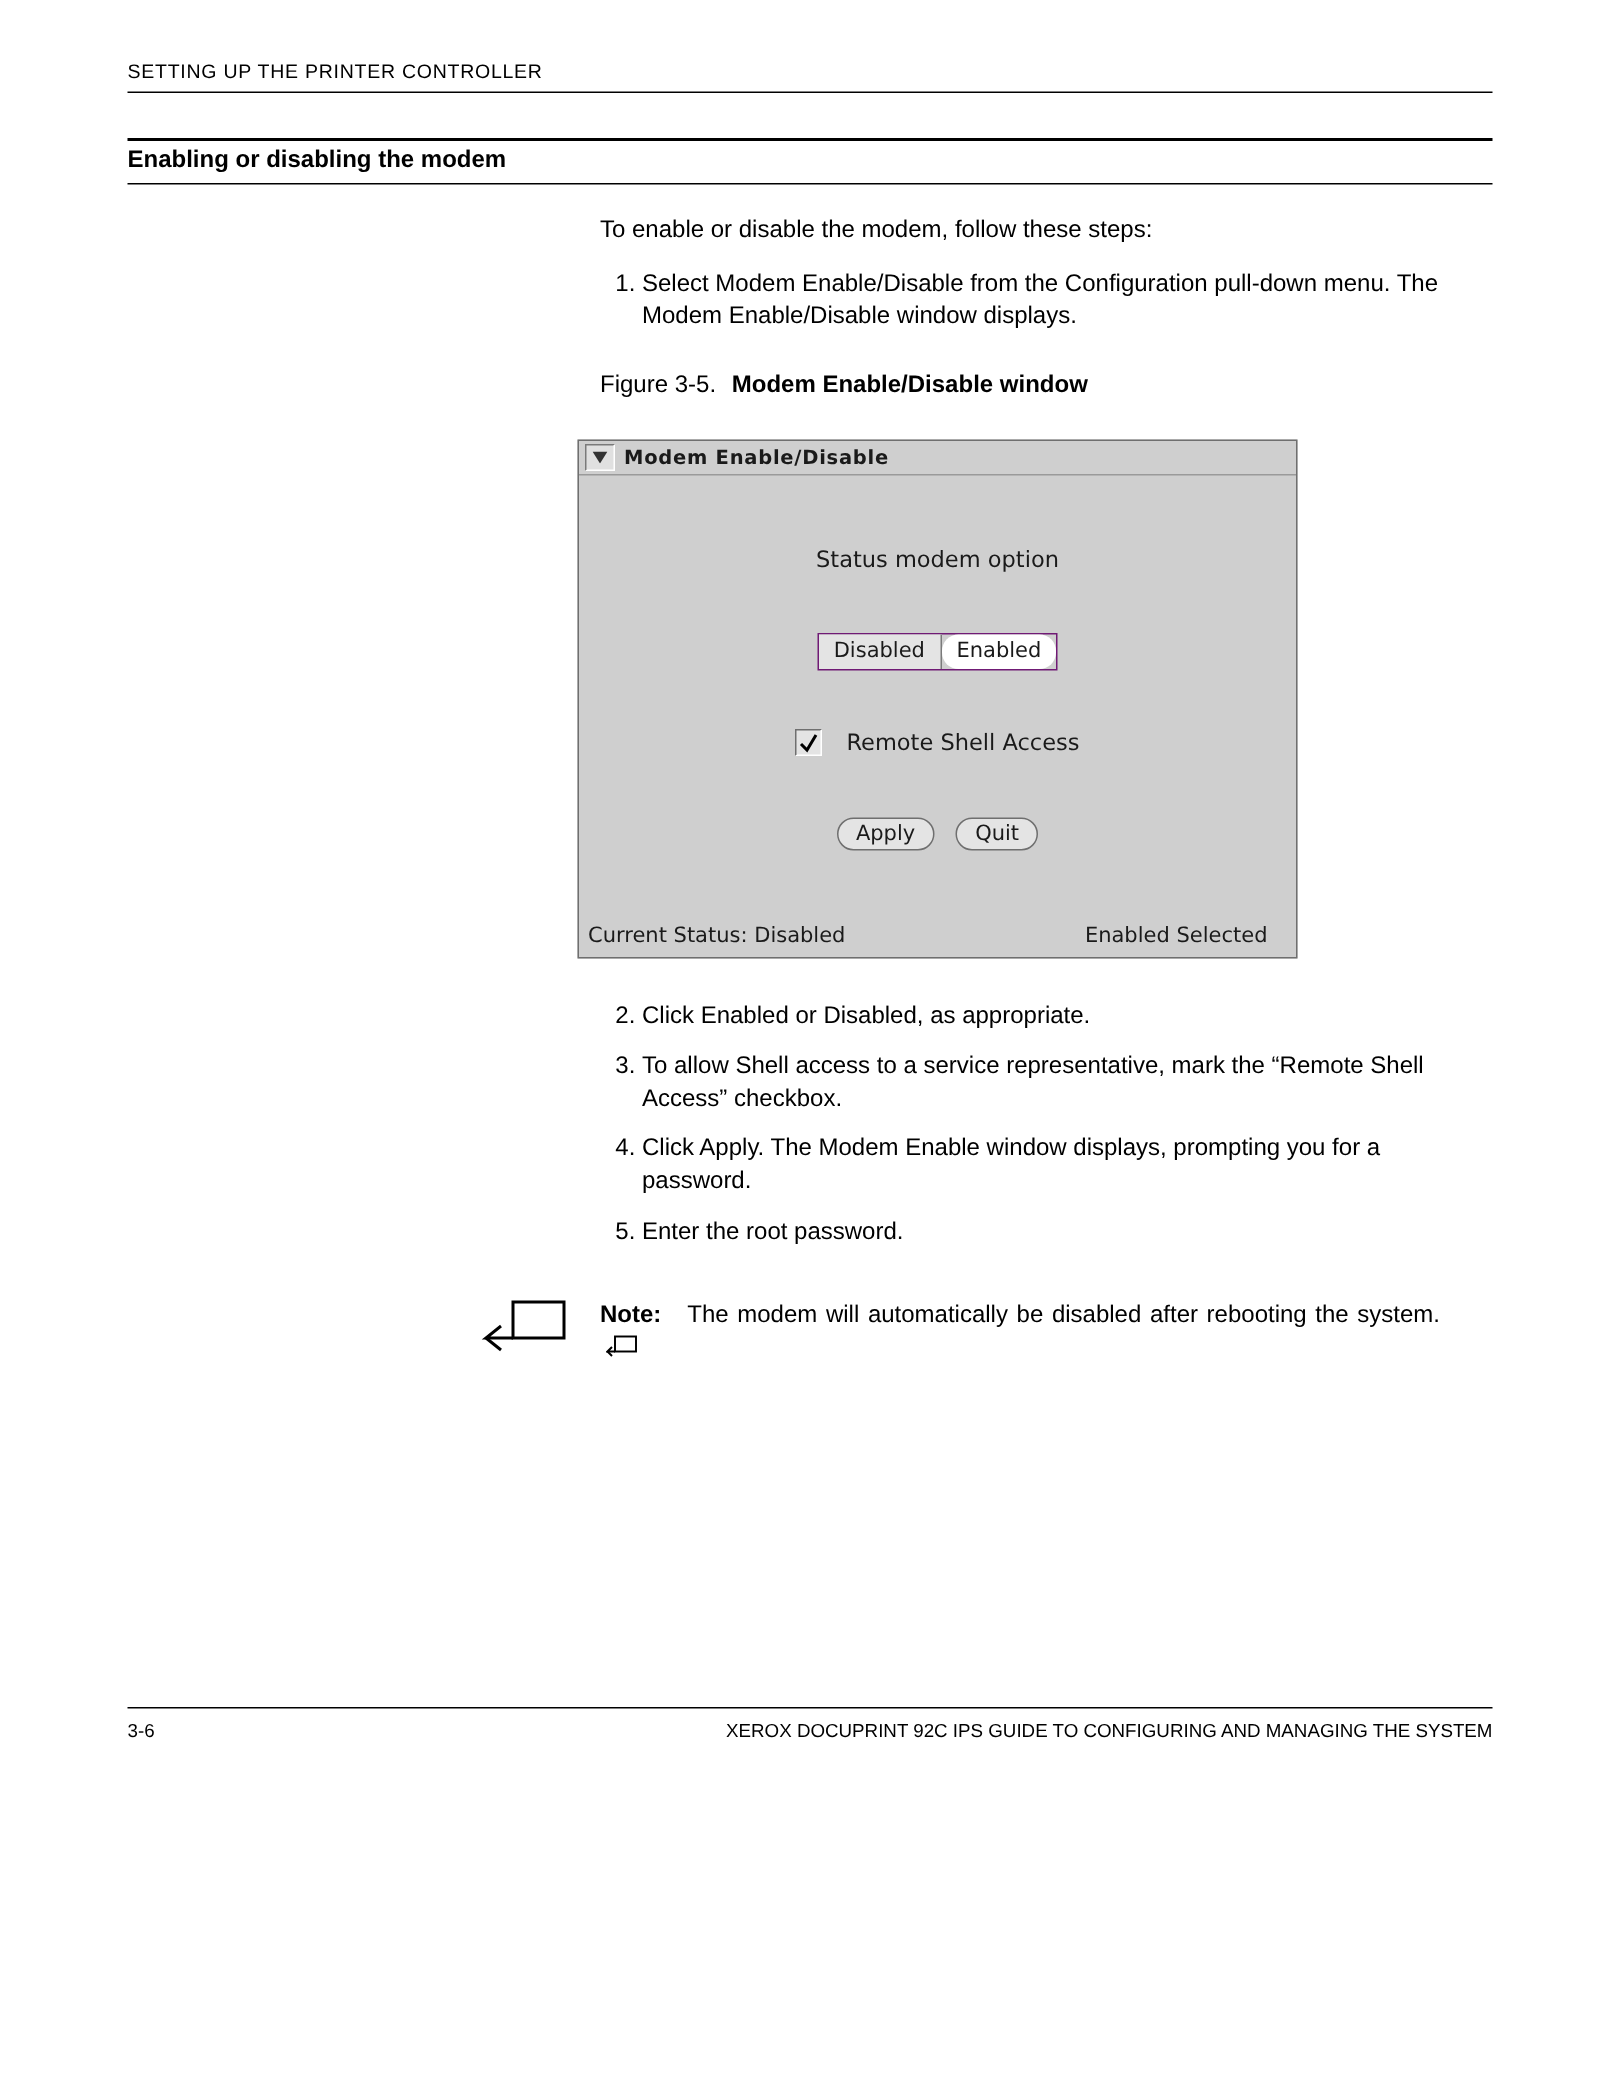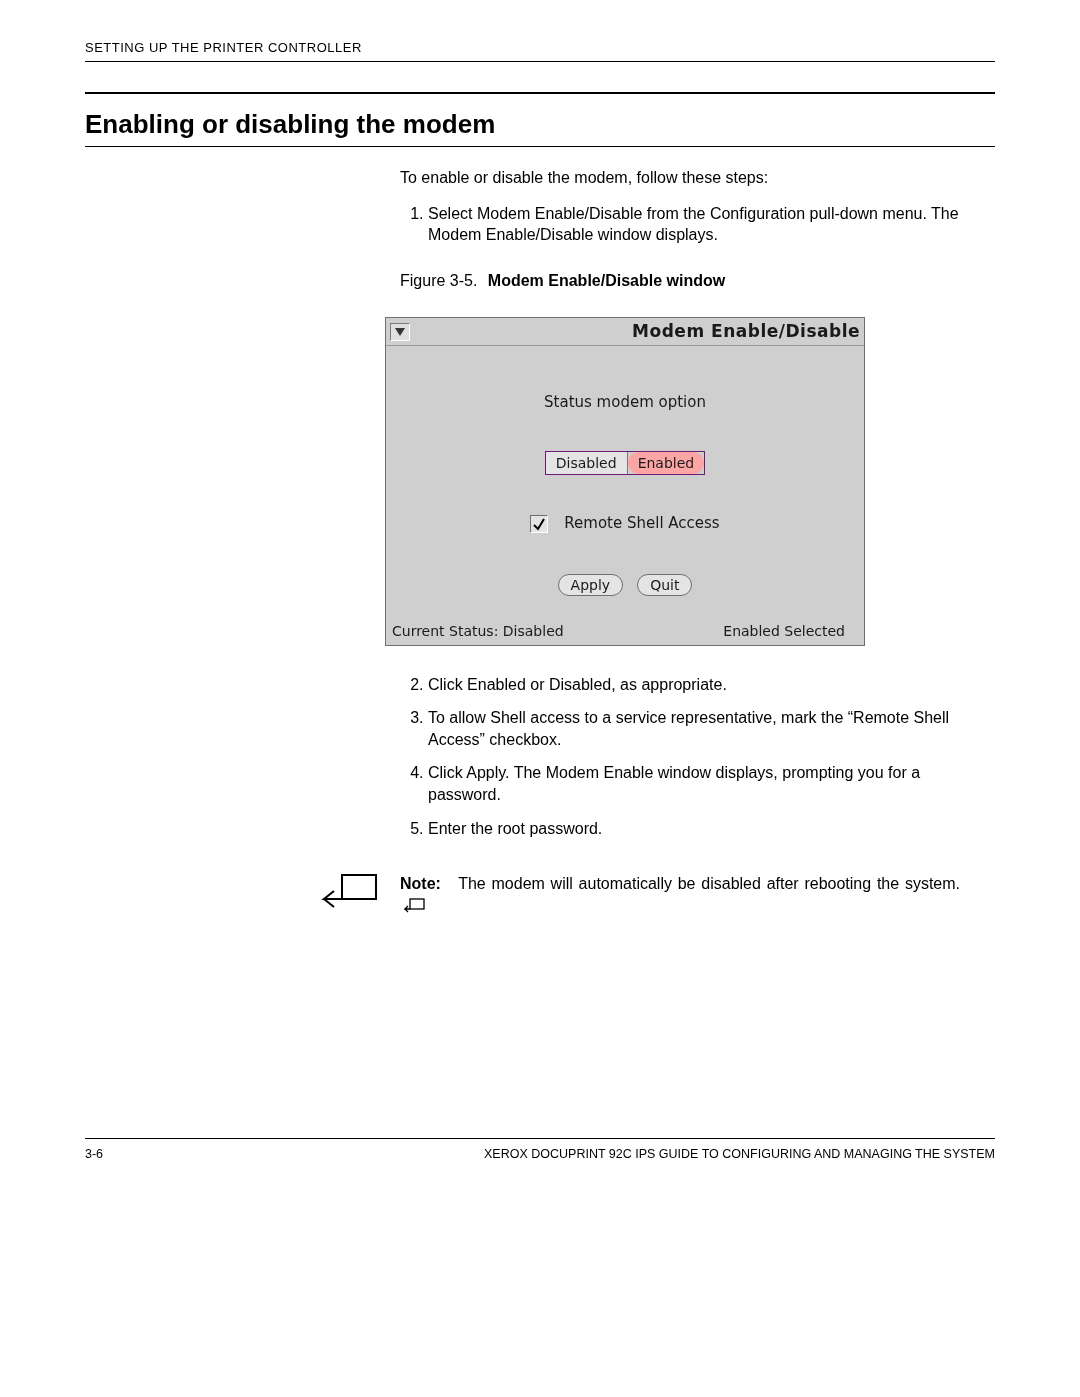--- a/index.html
+++ b/index.html
@@ -21,23 +21,23 @@
     font-size: 13px;
     letter-spacing: 0.5px;
     padding-bottom: 6px;
     border-bottom: 1px solid #000;
   }
   .section-rule-top {
     margin-top: 30px;
     border-top: 2px solid #000;
   }
   .section-title {
-    font-size: 26px;
+    font-size: 16px;
     font-weight: bold;
-    padding: 15px 0 6px 0;
+    padding: 4px 0 6px 0;
     border-bottom: 1px solid #000;
   }
   .body-col {
     margin-left: 315px;
     margin-top: 20px;
     width: 560px;
     font-size: 16px;
     line-height: 1.35;
   }
   .para {
@@ -84,24 +84,24 @@
     border-right-color:#fff;
     border-bottom-color:#fff;
     display: inline-flex;
     align-items: center;
     justify-content: center;
     margin-right: 6px;
   }
   .dlg-wm-btn svg { width: 10px; height: 8px; }
   .dlg-title {
     flex: 1;
-    text-align: right;
+    text-align: left;
     font-weight: bold;
     letter-spacing: 0.5px;
-    font-size: 17px;
+    font-size: 13px;
   }
   .dlg-body {
     padding: 46px 10px 6px 10px;
     text-align: center;
   }
   .dlg-prompt {
     margin-bottom: 38px;
     font-size: 15px;
   }
   .seg {
@@ -110,21 +110,21 @@
     margin-bottom: 38px;
   }
   .seg-btn {
     padding: 2px 10px;
     font-size: 14px;
     background: #e4e4e4;
     border-right: 1px solid #7a7a7a;
   }
   .seg-btn:last-child { border-right: none; }
   .seg-btn.selected {
-    background: #fca5a5;
+    background: #ffffff;
     border-radius: 11px;
   }
   .chk-row {
     display: inline-flex;
     align-items: center;
     gap: 16px;
     margin-bottom: 40px;
     font-size: 15px;
   }
   .chk-box {
@@ -134,21 +134,21 @@
     border-right-color:#fff;
     border-bottom-color:#fff;
     display: inline-flex;
     align-items: center;
     justify-content: center;
     background:#e4e4e4;
   }
   .pill-row {
     display: inline-flex;
     gap: 14px;
-    margin-bottom: 18px;
+    margin-bottom: 40px;
   }
   .pill {
     border: 1px solid #6f6f6f;
     border-radius: 11px;
     padding: 0 12px;
     font-size: 14px;
     line-height: 20px;
     background:#e4e4e4;
   }
   .dlg-status {

